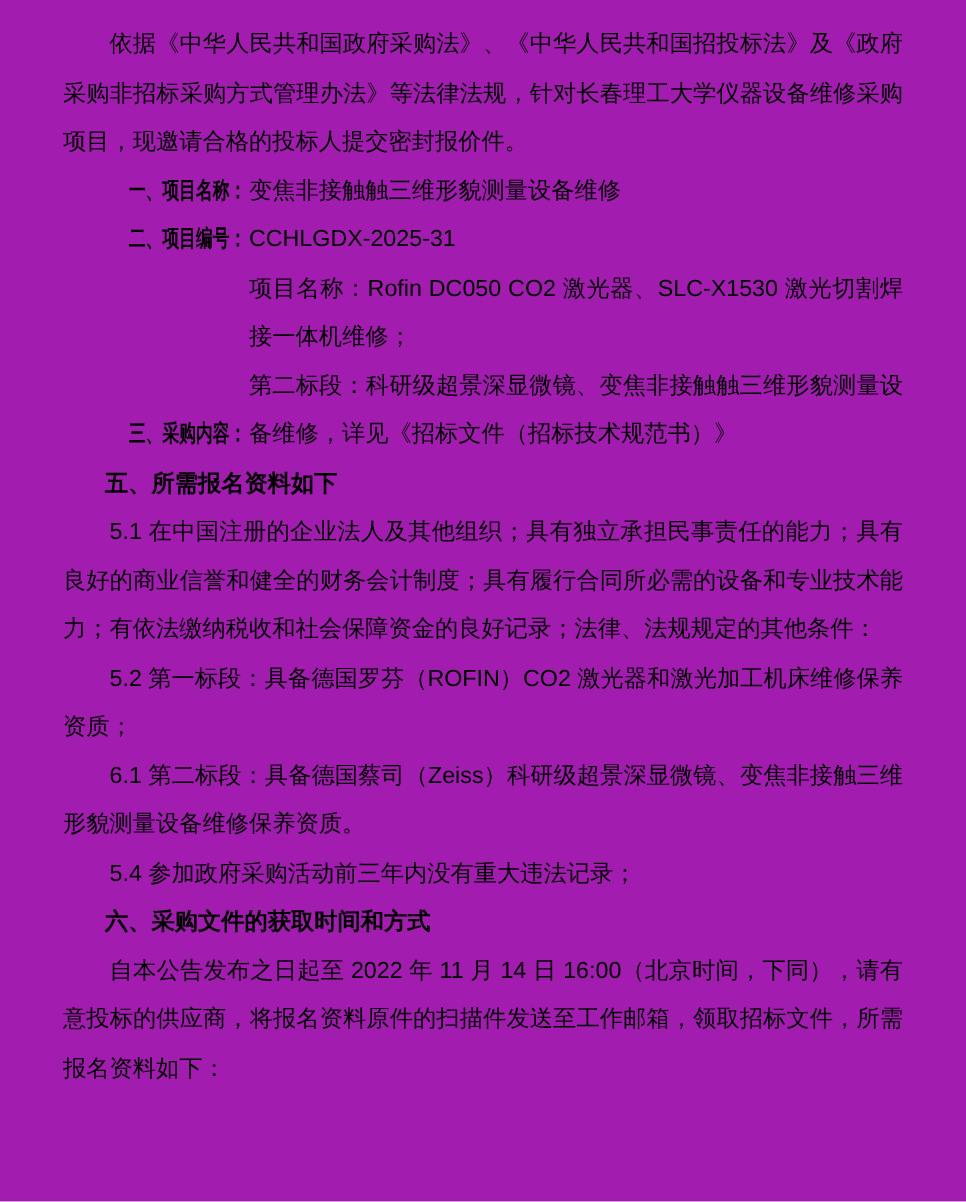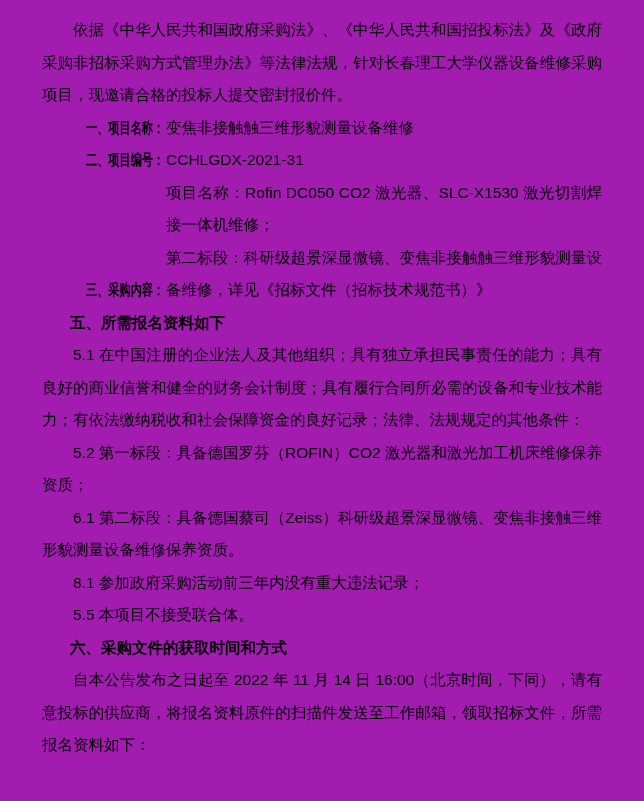--- a/index.html
+++ b/index.html
@@ -56,37 +56,36 @@
 
   <p class="para">依据《中华人民共和国政府采购法》、《中华人民共和国招投标法》及《政府采购非招标采购方式管理办法》等法律法规，针对长春理工大学仪器设备维修采购项目，现邀请合格的投标人提交密封报价件。</p>
 
   <div class="item">
     <span class="item-label"><span class="label-scale">一、项目名称：</span></span>
     <span class="item-value">变焦非接触触三维形貌测量设备维修</span>
   </div>
 
   <div class="item">
     <span class="item-label"><span class="label-scale">二、项目编号：</span></span>
-    <span class="item-value">CCHLGDX-2021-31</span>
+    <span class="item-value">CCHLGDX-2025-31</span>
   </div>
 
   <div class="item">
     <span class="item-label"><span class="label-scale">三、采购内容：</span></span>
     <div class="item-value">
       <div class="content-line">项目名称：Rofin DC050 CO2 激光器、SLC-X1530 激光切割焊接一体机维修；</div>
       <div class="content-line">第二标段：科研级超景深显微镜、变焦非接触触三维形貌测量设备维修，详见《招标文件（招标技术规范书）》</div>
     </div>
   </div>
 
 
   <p class="heading">五、所需报名资料如下</p>
 
   <p class="para">5.1 在中国注册的企业法人及其他组织；具有独立承担民事责任的能力；具有良好的商业信誉和健全的财务会计制度；具有履行合同所必需的设备和专业技术能力；有依法缴纳税收和社会保障资金的良好记录；法律、法规规定的其他条件：</p>
   <p class="para">5.2 第一标段：具备德国罗芬（ROFIN）CO2 激光器和激光加工机床维修保养资质；</p>
   <p class="para">6.1 第二标段：具备德国蔡司（Zeiss）科研级超景深显微镜、变焦非接触三维形貌测量设备维修保养资质。</p>
-  <p class="para">8.1 参加政府采购活动前三年内没有重大违法记录；</p>
-  <p class="para">5.5 本项目不接受联合体。</p>
+  <p class="para">5.4 参加政府采购活动前三年内没有重大违法记录；</p>
 
   <p class="heading">六、采购文件的获取时间和方式</p>
 
   <p class="para">自本公告发布之日起至 2022 年 11 月 14 日 16:00（北京时间，下同），请有意投标的供应商，将报名资料原件的扫描件发送至工作邮箱，领取招标文件，所需报名资料如下：</p>
 
 </div>
 
 </body></html>

